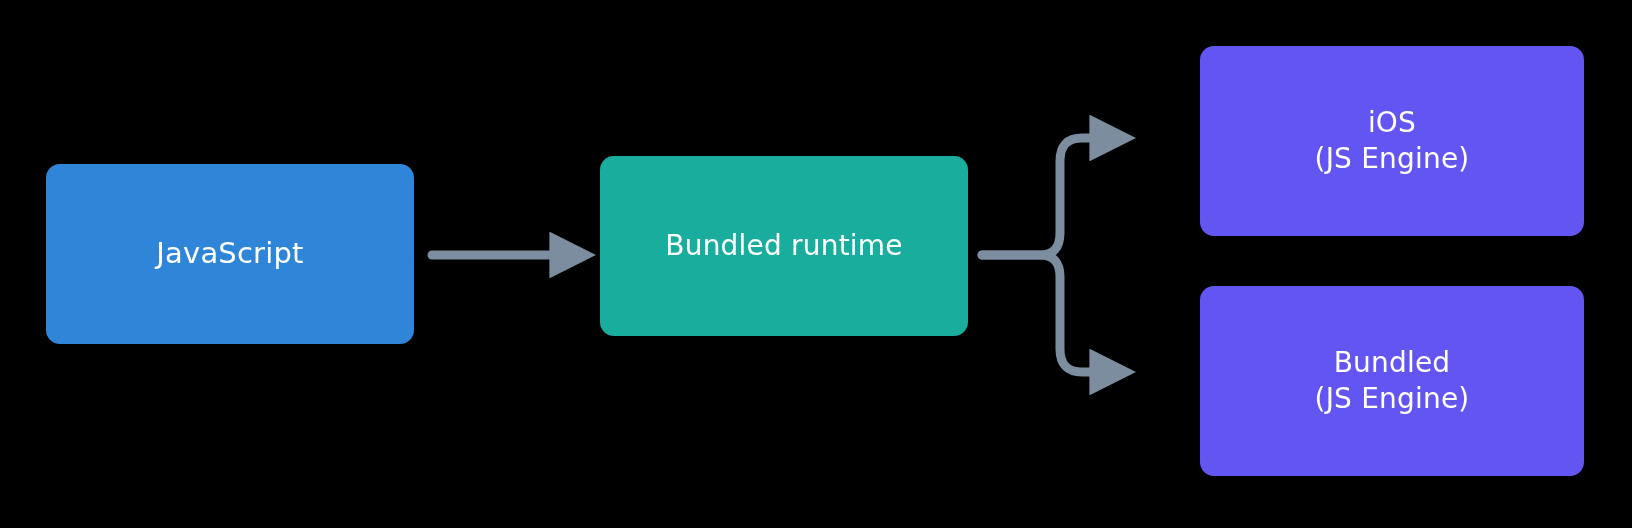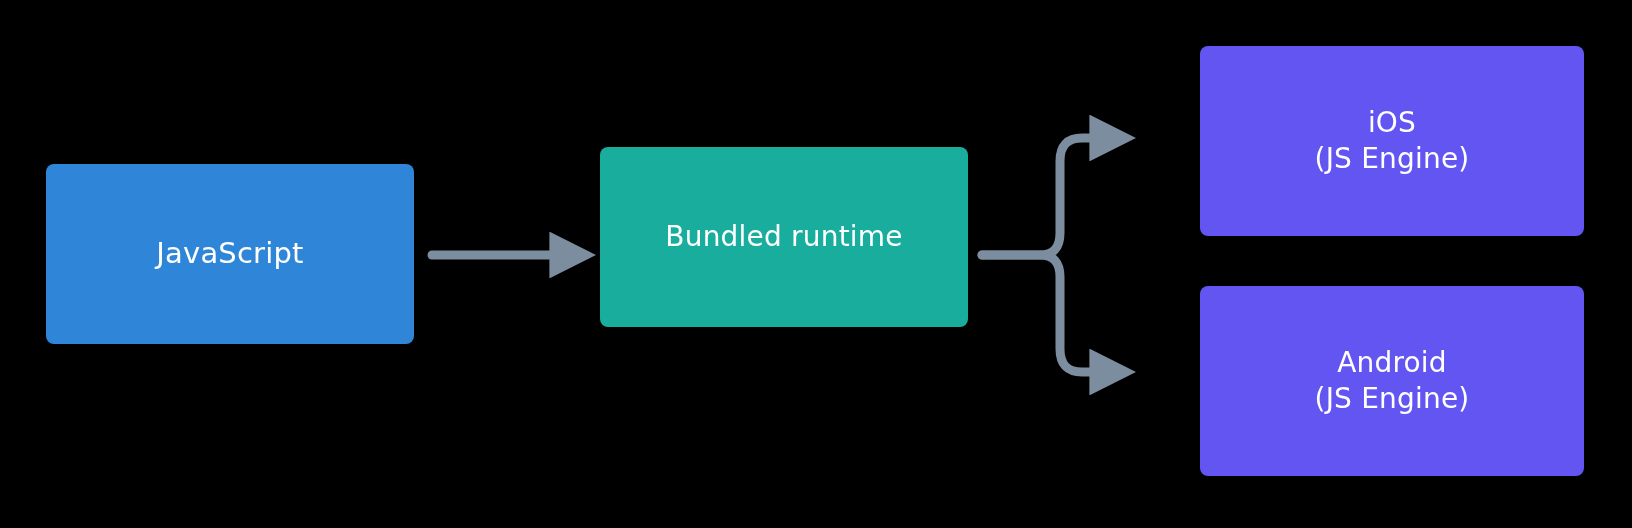--- a/index.html
+++ b/index.html
@@ -18,39 +18,39 @@
     overflow: hidden;
   }
   .node {
     position: absolute;
     display: flex;
     align-items: center;
     justify-content: center;
     text-align: center;
     color: #ffffff;
     box-sizing: border-box;
-    border-radius: 8px;
+    border-radius: 14px;
     line-height: 1.28;
     letter-spacing: 0.2px;
   }
   .node-label {
     display: block;
     white-space: pre-line;
   }
   #node-javascript {
     left: 46px;
     top: 164px;
     width: 368px;
     height: 180px;
     background: #2f86d8;
     font-size: 29px;
   }
   #node-bundled-runtime {
     left: 600px;
-    top: 147px;
+    top: 156px;
     width: 368px;
     height: 180px;
     background: #19ad9e;
     font-size: 28px;
   }
   #node-ios {
     left: 1200px;
     top: 46px;
     width: 384px;
     height: 190px;
@@ -106,17 +106,17 @@
   <div class="node" id="node-bundled-runtime" style="background: rgb(25, 173, 158); color: rgb(255, 255, 255);">
     <span class="node-label">Bundled runtime</span>
   </div>
 
   <div class="node" id="node-ios" style="background: rgb(99, 85, 242); color: rgb(255, 255, 255);">
     <span class="node-label">iOS
 (JS Engine)</span>
   </div>
 
   <div class="node" id="node-android" style="background: rgb(99, 85, 242); color: rgb(255, 255, 255);">
-    <span class="node-label">Android
+    <span class="node-label">Bundled
 (JS Engine)</span>
   </div>
 
 </div>
 
 </body></html>

